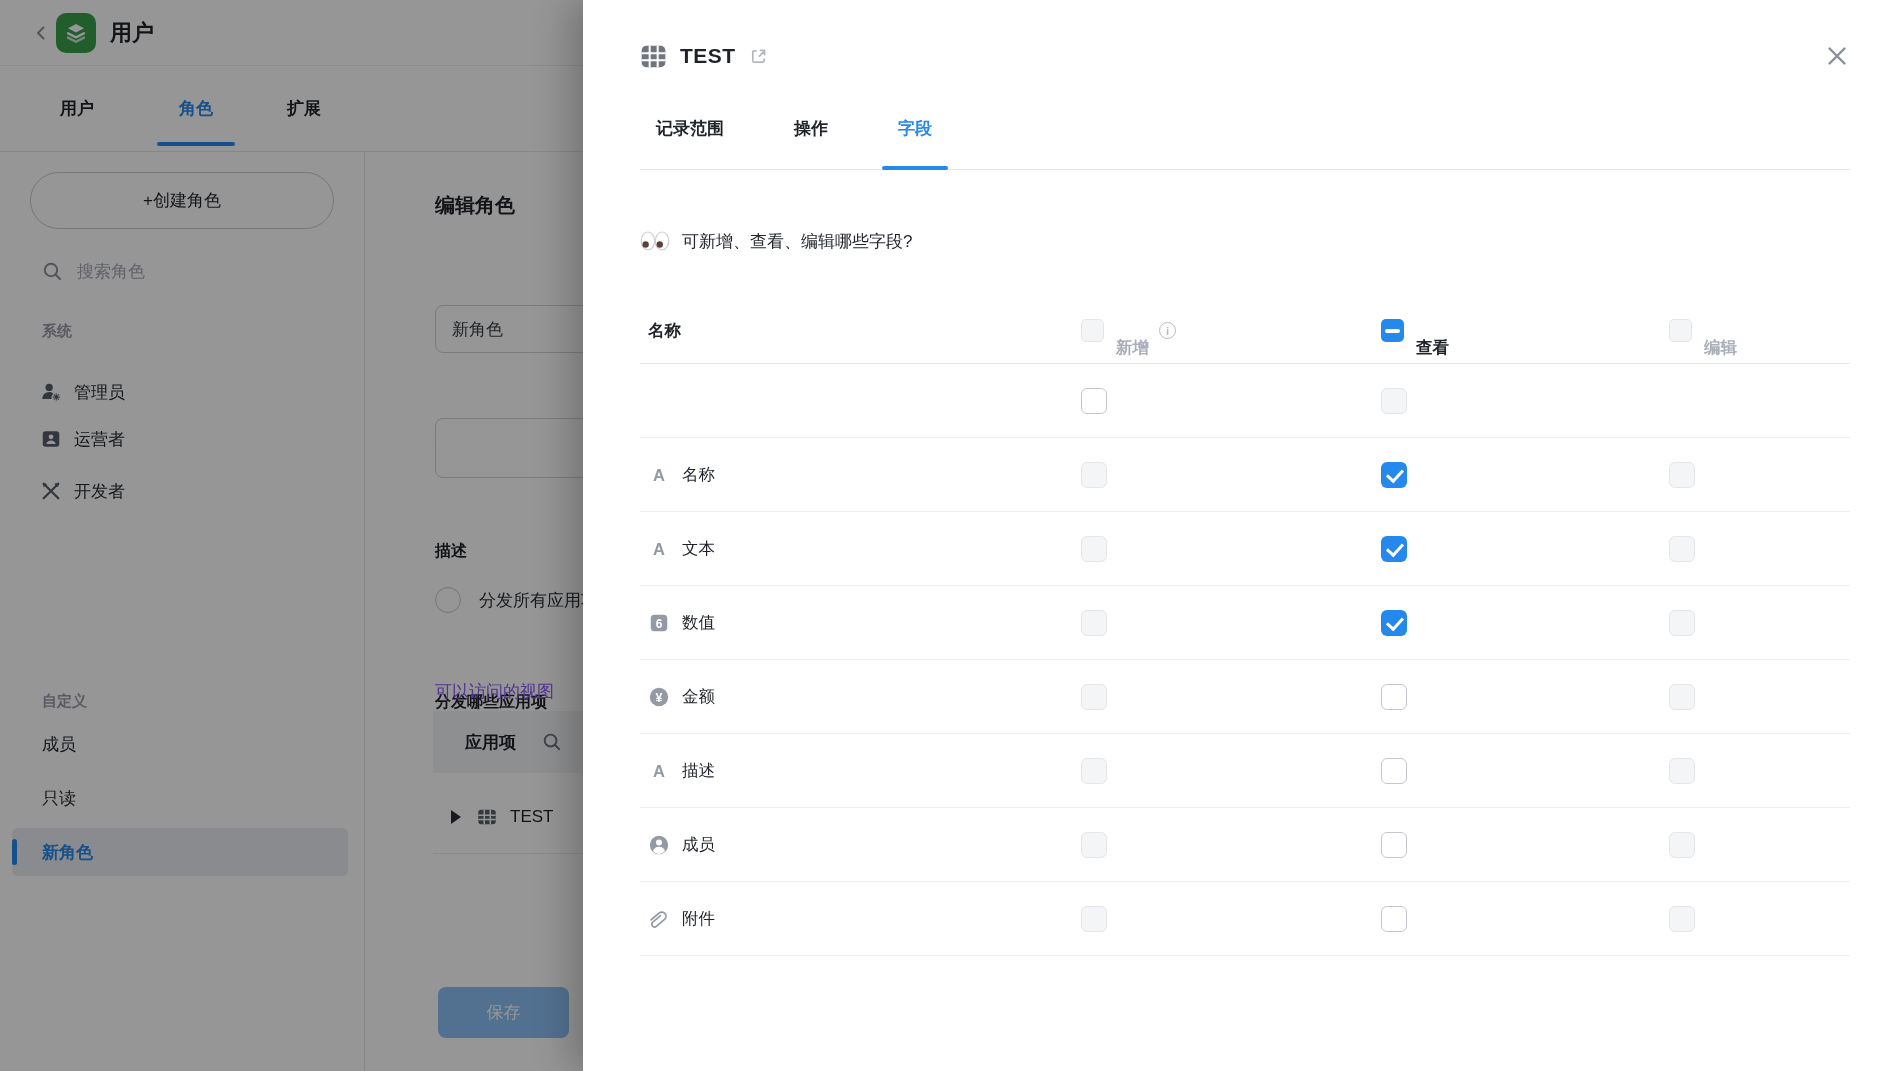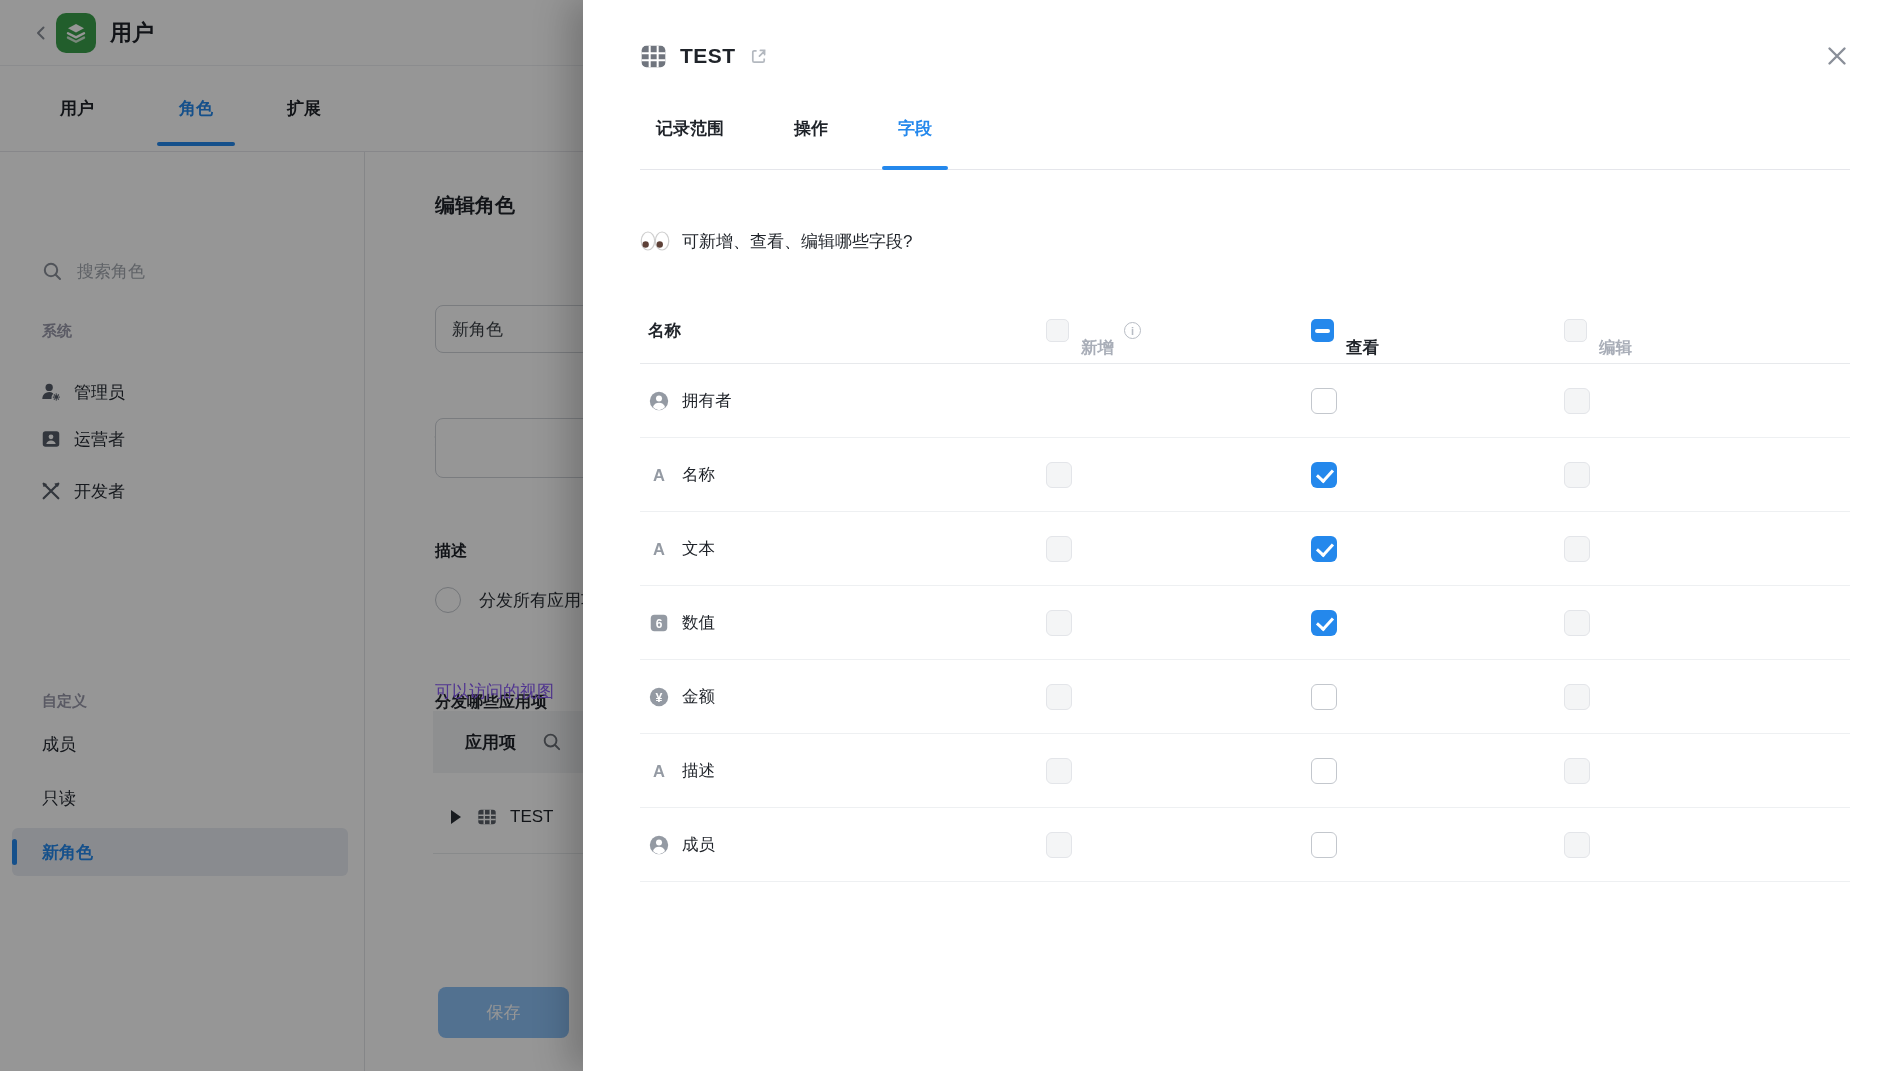--- a/index.html
+++ b/index.html
@@ -57,21 +57,21 @@
   .modal{position:absolute;left:583px;top:0;right:0;bottom:0;background:#fff;z-index:60;box-shadow:-14px 0 34px rgba(0,0,0,.22);}
   .m-close{position:absolute;top:42px;right:45px;width:28px;height:28px;color:#8a8f99;cursor:pointer;display:flex;align-items:center;justify-content:center;}
   .m-titlerow{position:absolute;left:57px;top:38px;height:36px;display:flex;align-items:center;gap:13px;}
   .m-title{font-size:21px;font-weight:bold;letter-spacing:.5px;}
   .m-tabs{position:absolute;left:57px;right:46px;top:108px;height:62px;border-bottom:1px solid var(--border);display:flex;gap:38px;}
   .m-tab{padding:0 16px;display:flex;align-items:flex-start;padding-top:9px;font-size:17px;font-weight:bold;color:var(--dark);position:relative;cursor:pointer;}
   .m-tab.active{color:var(--blue);}
   .m-tab.active::after{content:"";position:absolute;left:0;bottom:-1px;width:100%;height:4px;background:var(--blue);border-radius:2px;}
   .m-question{position:absolute;left:57px;top:222px;height:38px;display:flex;align-items:center;gap:12px;font-size:17px;color:var(--dark);}
   .m-table{position:absolute;left:57px;right:46px;top:298px;}
-  .prow,.phead{display:grid;grid-template-columns:406px 265px 253px 1fr;align-items:center;}
+  .prow,.phead{display:grid;grid-template-columns:406px 265px 253px 1fr;align-items:center;gap:35px;}
   .phead{height:66px;border-bottom:1px solid #e7e9ec;}
   .prow{height:74px;border-bottom:1px solid var(--row-line);}
   .name-cell{display:flex;align-items:center;gap:12px;padding-left:8px;font-size:16.5px;color:var(--dark);}
   .name-cell .f-icon{width:22px;height:22px;display:flex;align-items:center;justify-content:center;flex:0 0 auto;}
   .perm-cell{display:flex;align-items:center;gap:12px;}
   .col-name{padding-left:8px;font-size:16.5px;font-weight:bold;}
   .col-label{font-size:16.5px;font-weight:bold;color:var(--light-gray);margin-top:34px;}
   .col-label.dark{color:var(--dark);}
   .cb{width:26px;height:26px;border-radius:6px;flex:0 0 auto;position:relative;cursor:pointer;}
   .cb.small{width:23px;height:23px;border-radius:5px;}
@@ -105,20 +105,21 @@
   </div>
 
   <div class="tabbar" id="app-tabs">
       <div class="tab">用户</div>
       <div class="tab active">角色</div>
       <div class="tab">扩展</div>
     </div>
 
   <div class="app-body">
     <aside class="sidebar">
+      <button class="create-btn">+创建角色</button>
       <div class="search-row">
         <svg width="21" height="21" viewBox="0 0 21 21">
             <circle cx="9" cy="9" r="6.2" fill="none" stroke="#8a8f99" stroke-width="2"></circle>
             <path d="m13.7 13.7 4.3 4.3" stroke="#8a8f99" stroke-width="2" stroke-linecap="round"></path>
           </svg>
         <span>搜索角色</span>
       </div>
       <div id="sidebar-items">
           <div class="section-label" style="top: 170px;">系统</div>
           <div class="side-item" style="top: 216px;">
@@ -249,147 +250,156 @@
         <span class="cb small indeterminate"></span>
         <span class="col-label dark">查看</span>
       </div>
       <div class="perm-cell">
         <span class="cb small disabled"></span>
         <span class="col-label">编辑</span>
       </div>
     </div>
     <div id="field-rows">
         <div class="prow">
+          <div class="perm-cell">
+            <span class="cb none"></span>
+          </div>
+          <div class="perm-cell">
+            <span class="cb unchecked"></span>
+          </div>
+          <div class="perm-cell">
+            <span class="cb disabled"></span>
+          </div>
+        </div>
+        <div class="prow">
+          <div class="name-cell">
+            <span class="f-icon">
+              <svg width="22" height="22" viewBox="0 0 24 24">
+                <text x="12" y="18" font-size="18" font-weight="bold" fill="#949aa3" text-anchor="middle" font-family="Liberation Sans,sans-serif">A</text>
+              </svg>
+            </span>
+            <span>名称</span>
+          </div>
+          <div class="perm-cell">
+            <span class="cb disabled"></span>
+          </div>
+          <div class="perm-cell">
+            <span class="cb checked"></span>
+          </div>
+          <div class="perm-cell">
+            <span class="cb disabled"></span>
+          </div>
+        </div>
+        <div class="prow">
+          <div class="name-cell">
+            <span class="f-icon">
+              <svg width="22" height="22" viewBox="0 0 24 24">
+                <text x="12" y="18" font-size="18" font-weight="bold" fill="#949aa3" text-anchor="middle" font-family="Liberation Sans,sans-serif">A</text>
+              </svg>
+            </span>
+            <span>文本</span>
+          </div>
+          <div class="perm-cell">
+            <span class="cb disabled"></span>
+          </div>
+          <div class="perm-cell">
+            <span class="cb checked"></span>
+          </div>
+          <div class="perm-cell">
+            <span class="cb disabled"></span>
+          </div>
+        </div>
+        <div class="prow">
+          <div class="name-cell">
+            <span class="f-icon">
+              <svg width="22" height="22" viewBox="0 0 24 24">
+                <rect x="3" y="3" width="18" height="18" rx="4" fill="#949aa3"></rect>
+                <text x="12" y="17.4" font-size="13" font-weight="bold" fill="#fff" text-anchor="middle" font-family="Liberation Sans,sans-serif">6</text>
+              </svg>
+            </span>
+            <span>数值</span>
+          </div>
+          <div class="perm-cell">
+            <span class="cb disabled"></span>
+          </div>
+          <div class="perm-cell">
+            <span class="cb checked"></span>
+          </div>
+          <div class="perm-cell">
+            <span class="cb disabled"></span>
+          </div>
+        </div>
+        <div class="prow">
+          <div class="name-cell">
+            <span class="f-icon">
+              <svg width="22" height="22" viewBox="0 0 24 24">
+                <circle cx="12" cy="12" r="10" fill="#949aa3"></circle>
+                <text x="12" y="17" font-size="13.5" font-weight="bold" fill="#fff" text-anchor="middle" font-family="Liberation Sans,sans-serif">¥</text>
+              </svg>
+            </span>
+            <span>金额</span>
+          </div>
+          <div class="perm-cell">
+            <span class="cb disabled"></span>
+          </div>
+          <div class="perm-cell">
+            <span class="cb unchecked"></span>
+          </div>
+          <div class="perm-cell">
+            <span class="cb disabled"></span>
+          </div>
+        </div>
+        <div class="prow">
+          <div class="name-cell">
+            <span class="f-icon">
+              <svg width="22" height="22" viewBox="0 0 24 24">
+                <text x="12" y="18" font-size="18" font-weight="bold" fill="#949aa3" text-anchor="middle" font-family="Liberation Sans,sans-serif">A</text>
+              </svg>
+            </span>
+            <span>描述</span>
+          </div>
+          <div class="perm-cell">
+            <span class="cb disabled"></span>
+          </div>
+          <div class="perm-cell">
+            <span class="cb unchecked"></span>
+          </div>
+          <div class="perm-cell">
+            <span class="cb disabled"></span>
+          </div>
+        </div>
+        <div class="prow">
           <div class="name-cell">
             <span class="f-icon">
               <svg width="22" height="22" viewBox="0 0 24 24">
                 <circle cx="12" cy="12" r="10" fill="#949aa3"></circle>
                 <circle cx="12" cy="9.3" r="3.3" fill="#fff"></circle>
                 <path d="M5.4 18.6a7 7 0 0 1 13.2 0A9.9 9.9 0 0 1 12 22a9.9 9.9 0 0 1-6.6-3.4z" fill="#fff"></path>
               </svg>
             </span>
-            <span>拥有者</span>
-          </div>
-          <div class="perm-cell">
-            <span class="cb none"></span>
+            <span>成员</span>
+          </div>
+          <div class="perm-cell">
+            <span class="cb disabled"></span>
           </div>
           <div class="perm-cell">
             <span class="cb unchecked"></span>
           </div>
           <div class="perm-cell">
             <span class="cb disabled"></span>
           </div>
         </div>
         <div class="prow">
           <div class="name-cell">
             <span class="f-icon">
               <svg width="22" height="22" viewBox="0 0 24 24">
-                <text x="12" y="18" font-size="18" font-weight="bold" fill="#949aa3" text-anchor="middle" font-family="Liberation Sans,sans-serif">A</text>
-              </svg>
-            </span>
-            <span>名称</span>
-          </div>
-          <div class="perm-cell">
-            <span class="cb disabled"></span>
-          </div>
-          <div class="perm-cell">
-            <span class="cb checked"></span>
-          </div>
-          <div class="perm-cell">
-            <span class="cb disabled"></span>
-          </div>
-        </div>
-        <div class="prow">
-          <div class="name-cell">
-            <span class="f-icon">
-              <svg width="22" height="22" viewBox="0 0 24 24">
-                <text x="12" y="18" font-size="18" font-weight="bold" fill="#949aa3" text-anchor="middle" font-family="Liberation Sans,sans-serif">A</text>
-              </svg>
-            </span>
-            <span>文本</span>
-          </div>
-          <div class="perm-cell">
-            <span class="cb disabled"></span>
-          </div>
-          <div class="perm-cell">
-            <span class="cb checked"></span>
-          </div>
-          <div class="perm-cell">
-            <span class="cb disabled"></span>
-          </div>
-        </div>
-        <div class="prow">
-          <div class="name-cell">
-            <span class="f-icon">
-              <svg width="22" height="22" viewBox="0 0 24 24">
-                <rect x="3" y="3" width="18" height="18" rx="4" fill="#949aa3"></rect>
-                <text x="12" y="17.4" font-size="13" font-weight="bold" fill="#fff" text-anchor="middle" font-family="Liberation Sans,sans-serif">6</text>
-              </svg>
-            </span>
-            <span>数值</span>
-          </div>
-          <div class="perm-cell">
-            <span class="cb disabled"></span>
-          </div>
-          <div class="perm-cell">
-            <span class="cb checked"></span>
-          </div>
-          <div class="perm-cell">
-            <span class="cb disabled"></span>
-          </div>
-        </div>
-        <div class="prow">
-          <div class="name-cell">
-            <span class="f-icon">
-              <svg width="22" height="22" viewBox="0 0 24 24">
-                <circle cx="12" cy="12" r="10" fill="#949aa3"></circle>
-                <text x="12" y="17" font-size="13.5" font-weight="bold" fill="#fff" text-anchor="middle" font-family="Liberation Sans,sans-serif">¥</text>
-              </svg>
-            </span>
-            <span>金额</span>
-          </div>
-          <div class="perm-cell">
-            <span class="cb disabled"></span>
-          </div>
-          <div class="perm-cell">
-            <span class="cb unchecked"></span>
-          </div>
-          <div class="perm-cell">
-            <span class="cb disabled"></span>
-          </div>
-        </div>
-        <div class="prow">
-          <div class="name-cell">
-            <span class="f-icon">
-              <svg width="22" height="22" viewBox="0 0 24 24">
-                <text x="12" y="18" font-size="18" font-weight="bold" fill="#949aa3" text-anchor="middle" font-family="Liberation Sans,sans-serif">A</text>
-              </svg>
-            </span>
-            <span>描述</span>
-          </div>
-          <div class="perm-cell">
-            <span class="cb disabled"></span>
-          </div>
-          <div class="perm-cell">
-            <span class="cb unchecked"></span>
-          </div>
-          <div class="perm-cell">
-            <span class="cb disabled"></span>
-          </div>
-        </div>
-        <div class="prow">
-          <div class="name-cell">
-            <span class="f-icon">
-              <svg width="22" height="22" viewBox="0 0 24 24">
-                <circle cx="12" cy="12" r="10" fill="#949aa3"></circle>
-                <circle cx="12" cy="9.3" r="3.3" fill="#fff"></circle>
-                <path d="M5.4 18.6a7 7 0 0 1 13.2 0A9.9 9.9 0 0 1 12 22a9.9 9.9 0 0 1-6.6-3.4z" fill="#fff"></path>
-              </svg>
-            </span>
-            <span>成员</span>
+                <path d="M3.5 12.8 12 5.6c2-1.7 5-1.5 6.6.5 1.6 1.9 1.3 4.8-.6 6.4l-8.9 7.5c-1.3 1.1-3.2 1-4.2-.3-1.1-1.3-.9-3.2.4-4.3l8.3-7" fill="none" stroke="#949aa3" stroke-width="1.9" stroke-linecap="round"></path>
+              </svg>
+            </span>
+            <span>附件</span>
           </div>
           <div class="perm-cell">
             <span class="cb disabled"></span>
           </div>
           <div class="perm-cell">
             <span class="cb unchecked"></span>
           </div>
           <div class="perm-cell">
             <span class="cb disabled"></span>
           </div>

